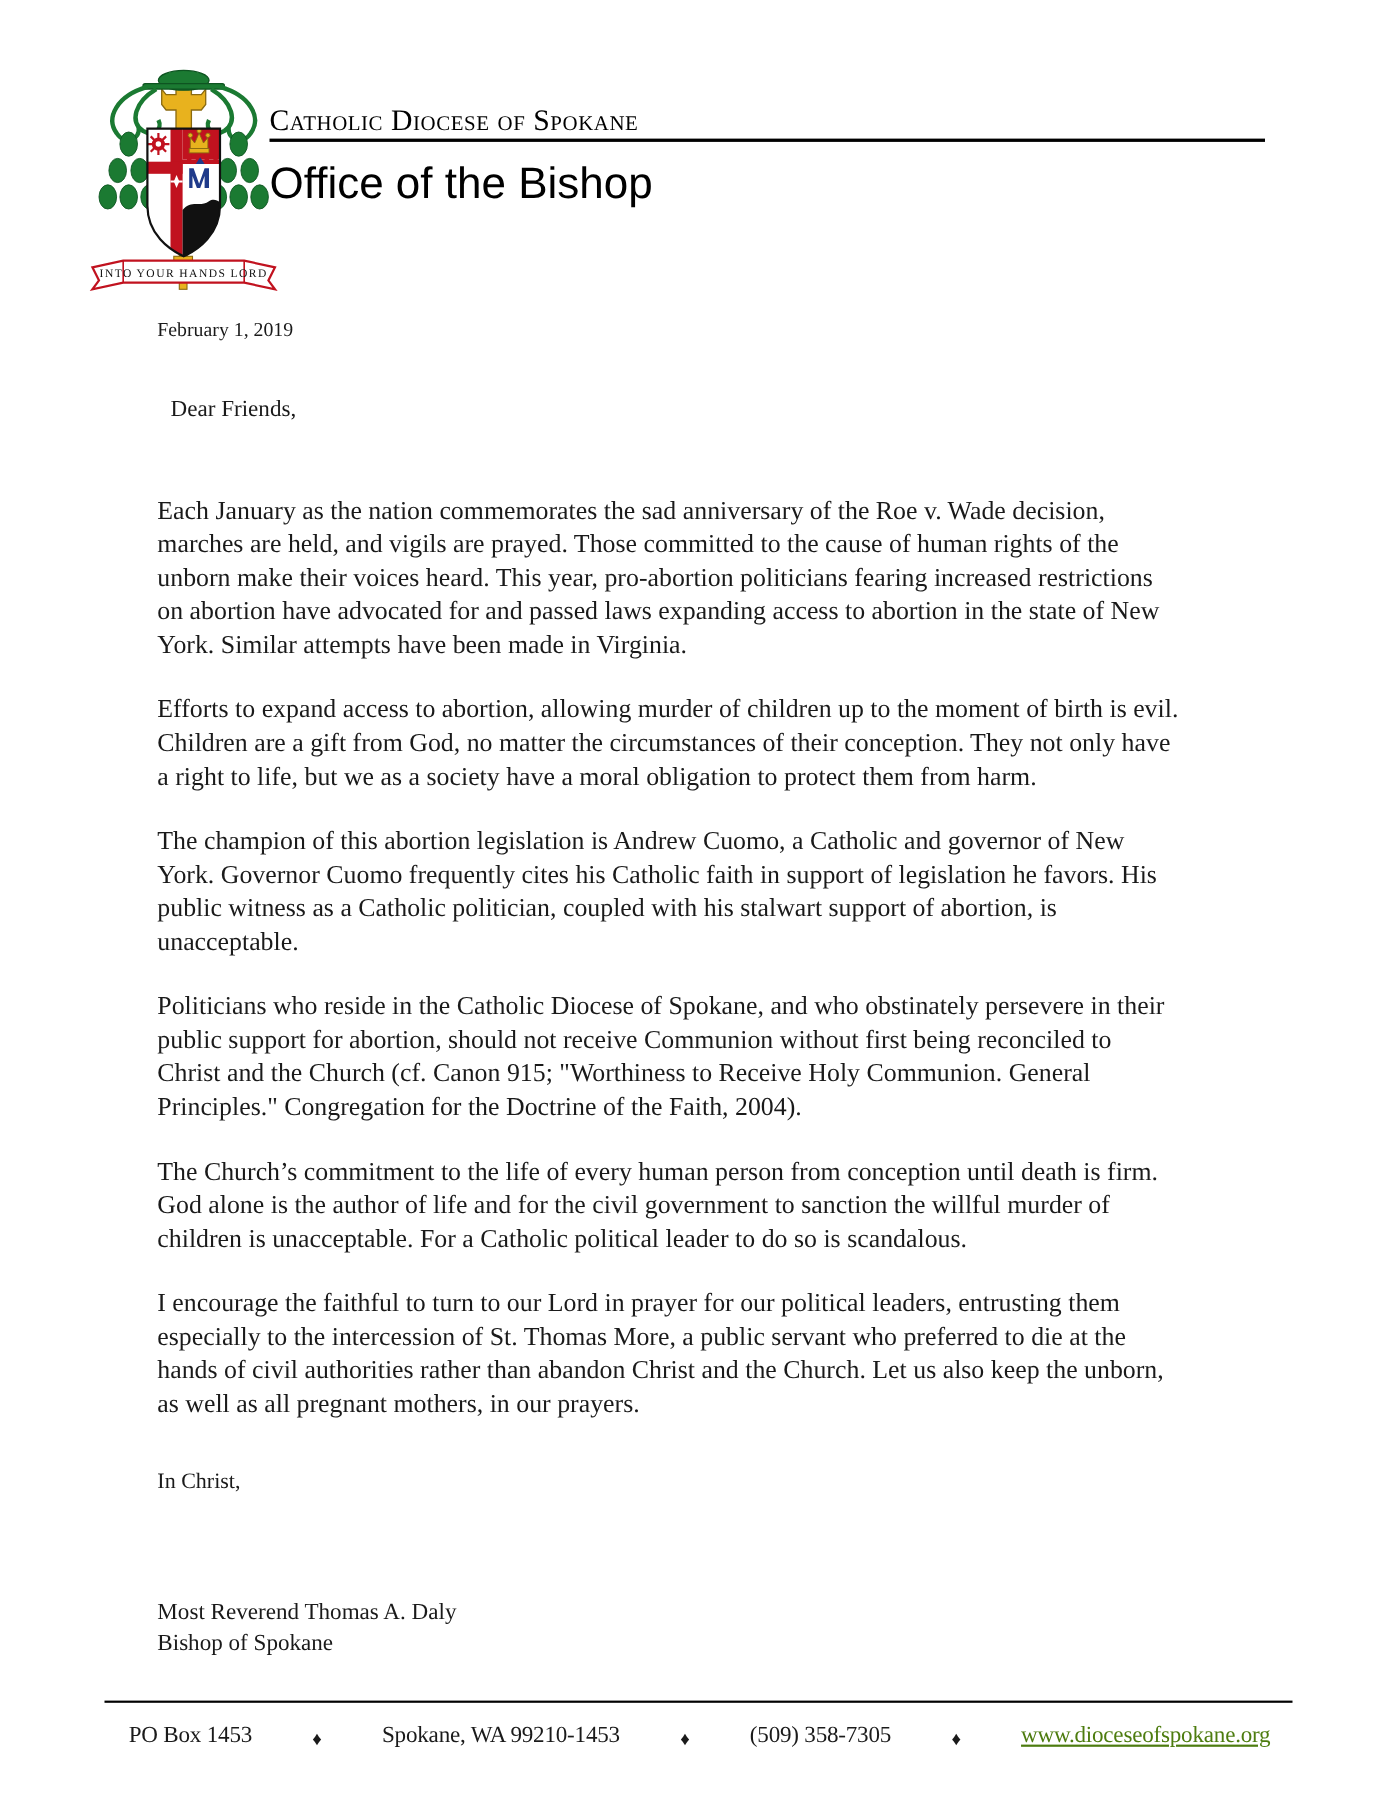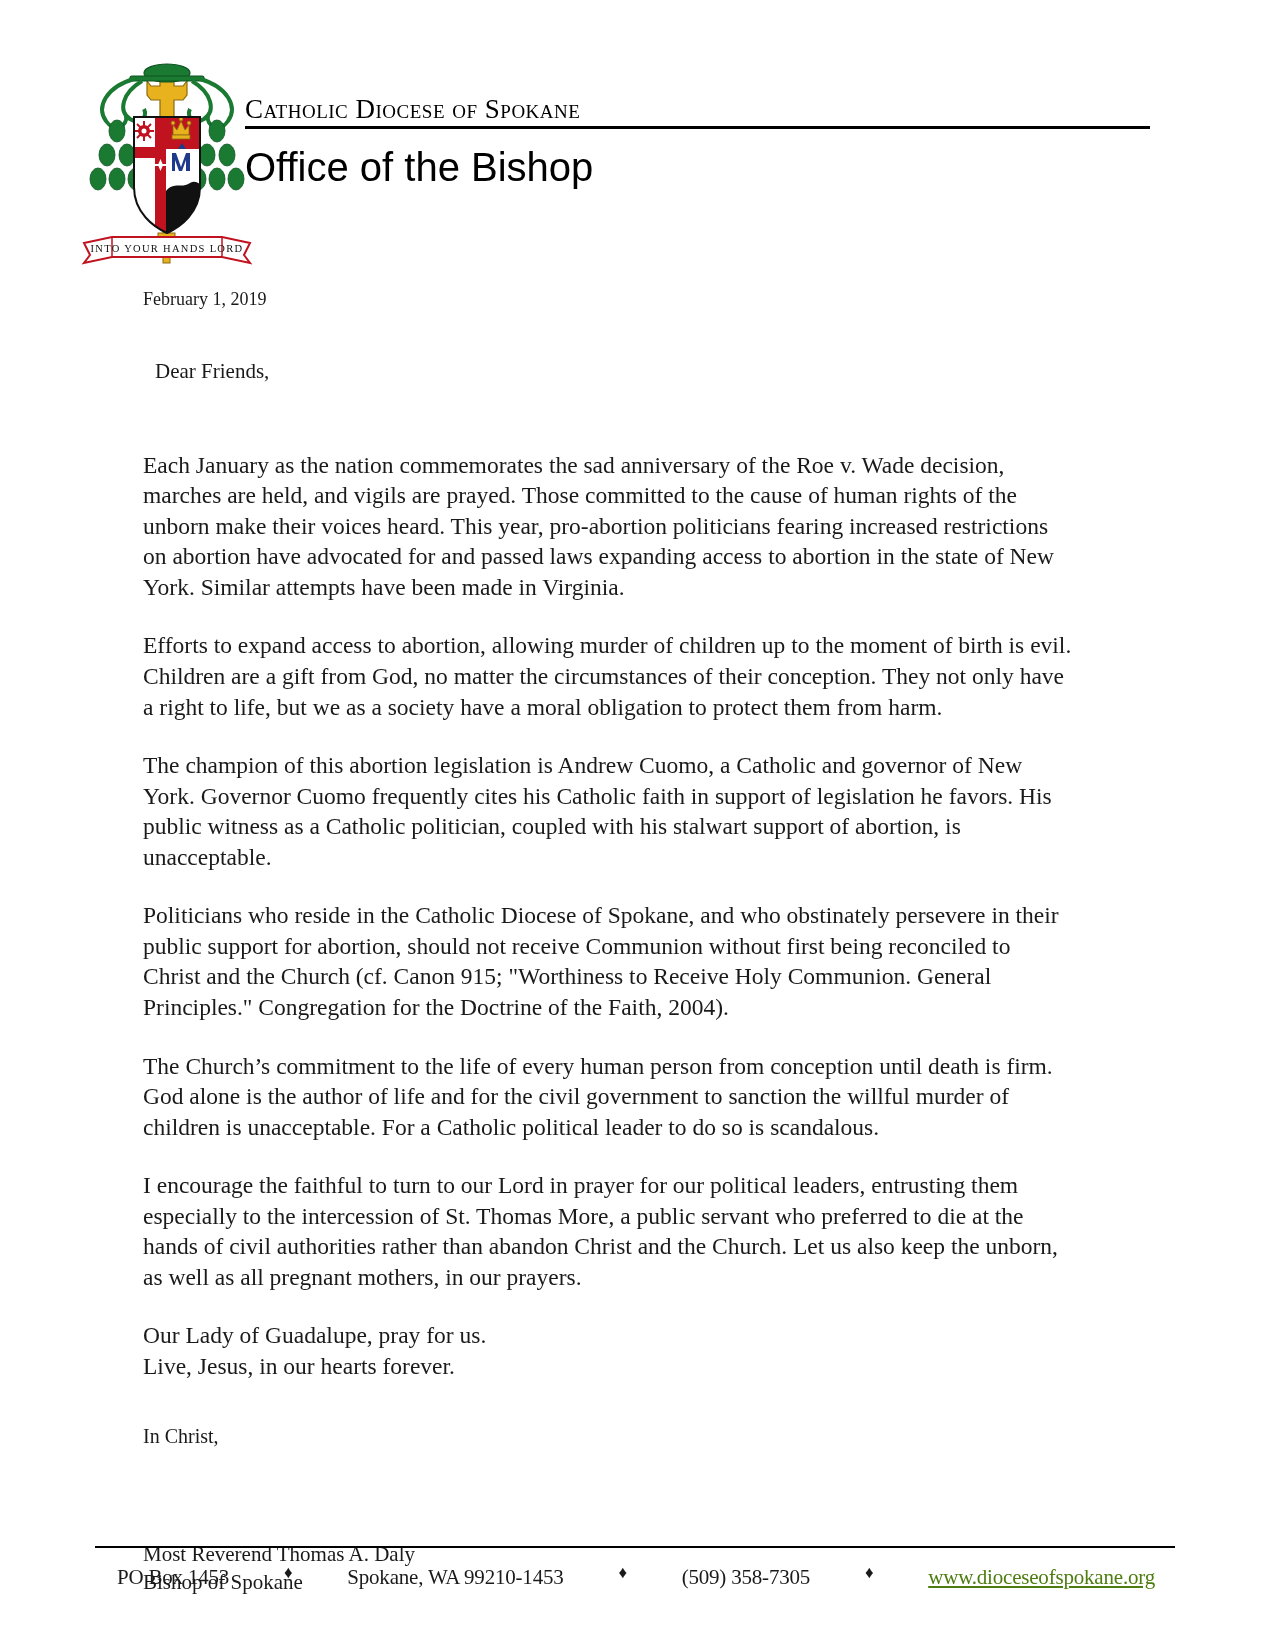--- a/index.html
+++ b/index.html
@@ -122,21 +122,21 @@
     width: 1080px;
   }
   .footer-rule {
     width: 100%;
     height: 2px;
     background: #000000;
     margin-bottom: 17px;
   }
   .footer-items {
     display: flex;
-    align-items: flex-start;
+    align-items: flex-end;
     justify-content: space-between;
     padding: 0 20px 0 22px;
     font-size: 21px;
     letter-spacing: -0.2px;
     gap: 38px;
   }
   .footer-item { white-space: nowrap; }
   .footer-sep {
     font-size: 17px;
     line-height: 1;
@@ -264,24 +264,20 @@
 
     <p class="salutation">Dear Friends,</p>
 
     <p class="para">Each January as the nation commemorates the sad anniversary of the Roe v. Wade decision, marches are held, and vigils are prayed. Those committed to the cause of human rights of the unborn make their voices heard. This year, pro-abortion politicians fearing increased restrictions on abortion have advocated for and passed laws expanding access to abortion in the state of New York. Similar attempts have been made in Virginia.</p>
     <p class="para">Efforts to expand access to abortion, allowing murder of children up to the moment of birth is evil. Children are a gift from God, no matter the circumstances of their conception. They not only have a right to life, but we as a society have a moral obligation to protect them from harm.</p>
     <p class="para">The champion of this abortion legislation is Andrew Cuomo, a Catholic and governor of New York. Governor Cuomo frequently cites his Catholic faith in support of legislation he favors. His public witness as a Catholic politician, coupled with his stalwart support of abortion, is unacceptable.</p>
     <p class="para">Politicians who reside in the Catholic Diocese of Spokane, and who obstinately persevere in their public support for abortion, should not receive Communion without first being reconciled to Christ and the Church (cf. Canon 915; "Worthiness to Receive Holy Communion. General Principles." Congregation for the Doctrine of the Faith, 2004).</p>
     <p class="para">The Church’s commitment to the life of every human person from conception until death is firm. God alone is the author of life and for the civil government to sanction the willful murder of children is unacceptable. For a Catholic political leader to do so is scandalous.</p>
     <p class="para">I encourage the faithful to turn to our Lord in prayer for our political leaders, entrusting them especially to the intercession of St. Thomas More, a public servant who preferred to die at the hands of civil authorities rather than abandon Christ and the Church. Let us also keep the unborn, as well as all pregnant mothers, in our prayers.</p>
 
-    <div class="closing-block">
-      <p class="closing-line">Our Lady of Guadalupe, pray for us.</p>
-      <p class="closing-line">Live, Jesus, in our hearts forever.</p>
-    </div>
 
     <div class="signoff">In Christ,</div>
 
     <div class="signature-space"></div>
 
     <div class="signer">
       <p class="signer-line">Most Reverend Thomas A. Daly</p>
       <p class="signer-line">Bishop of Spokane</p>
     </div>
   </div>

